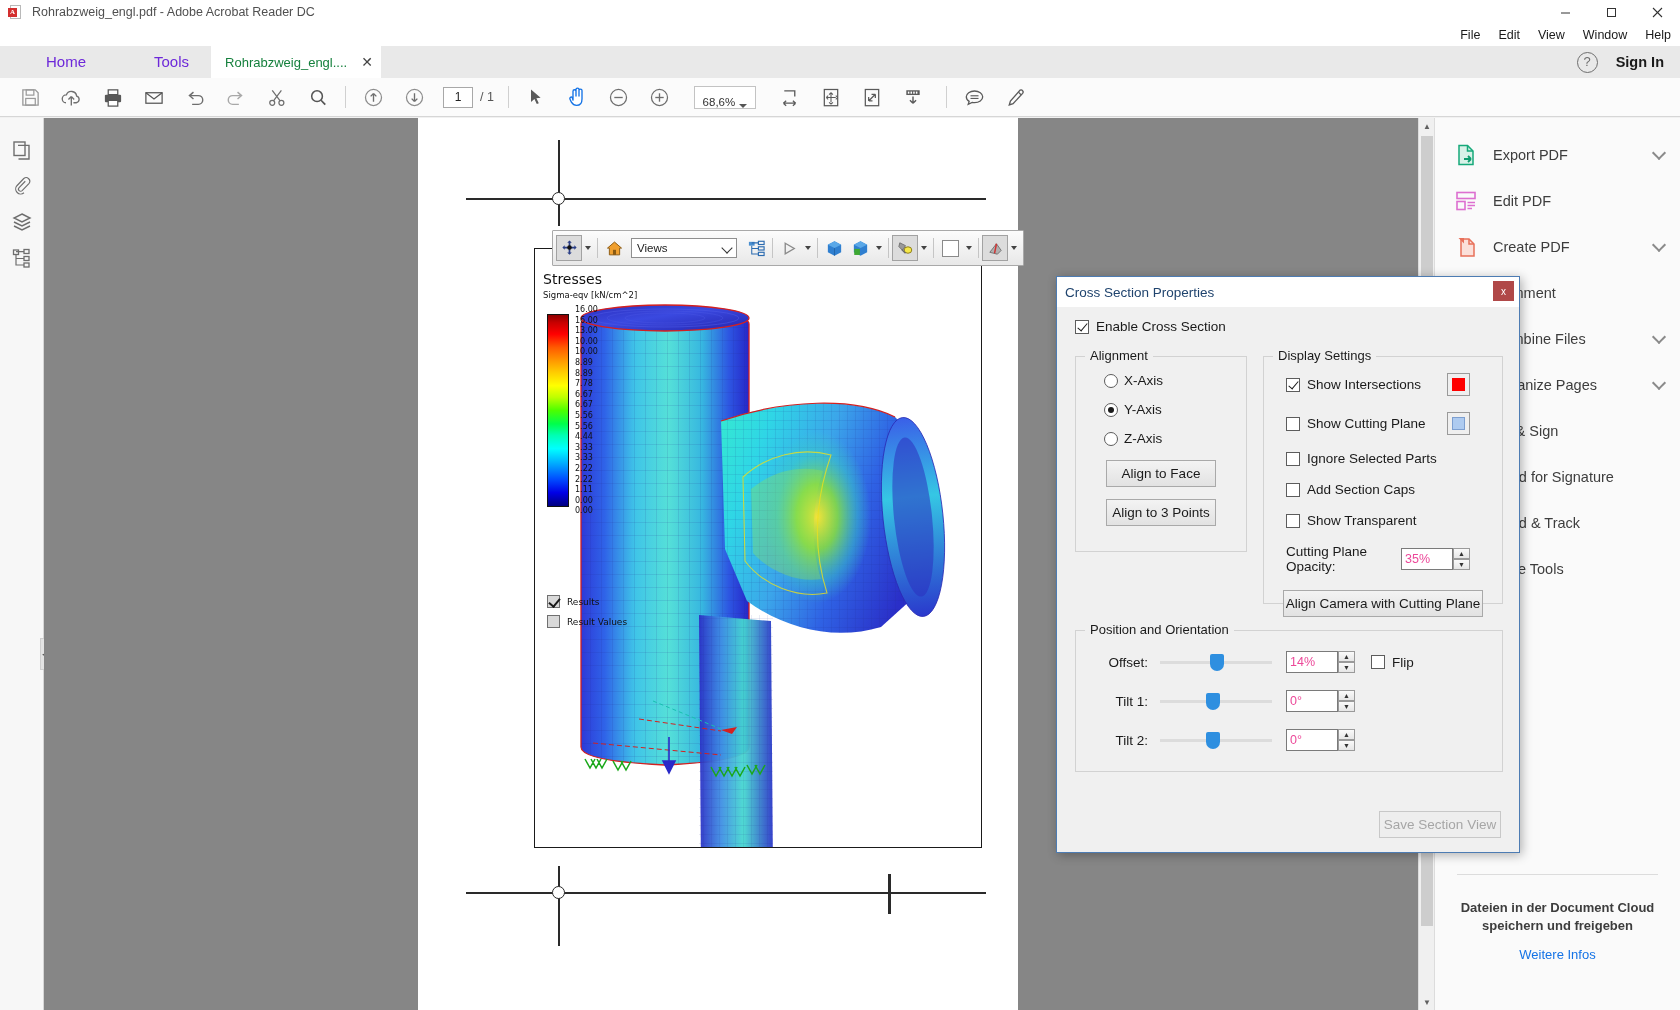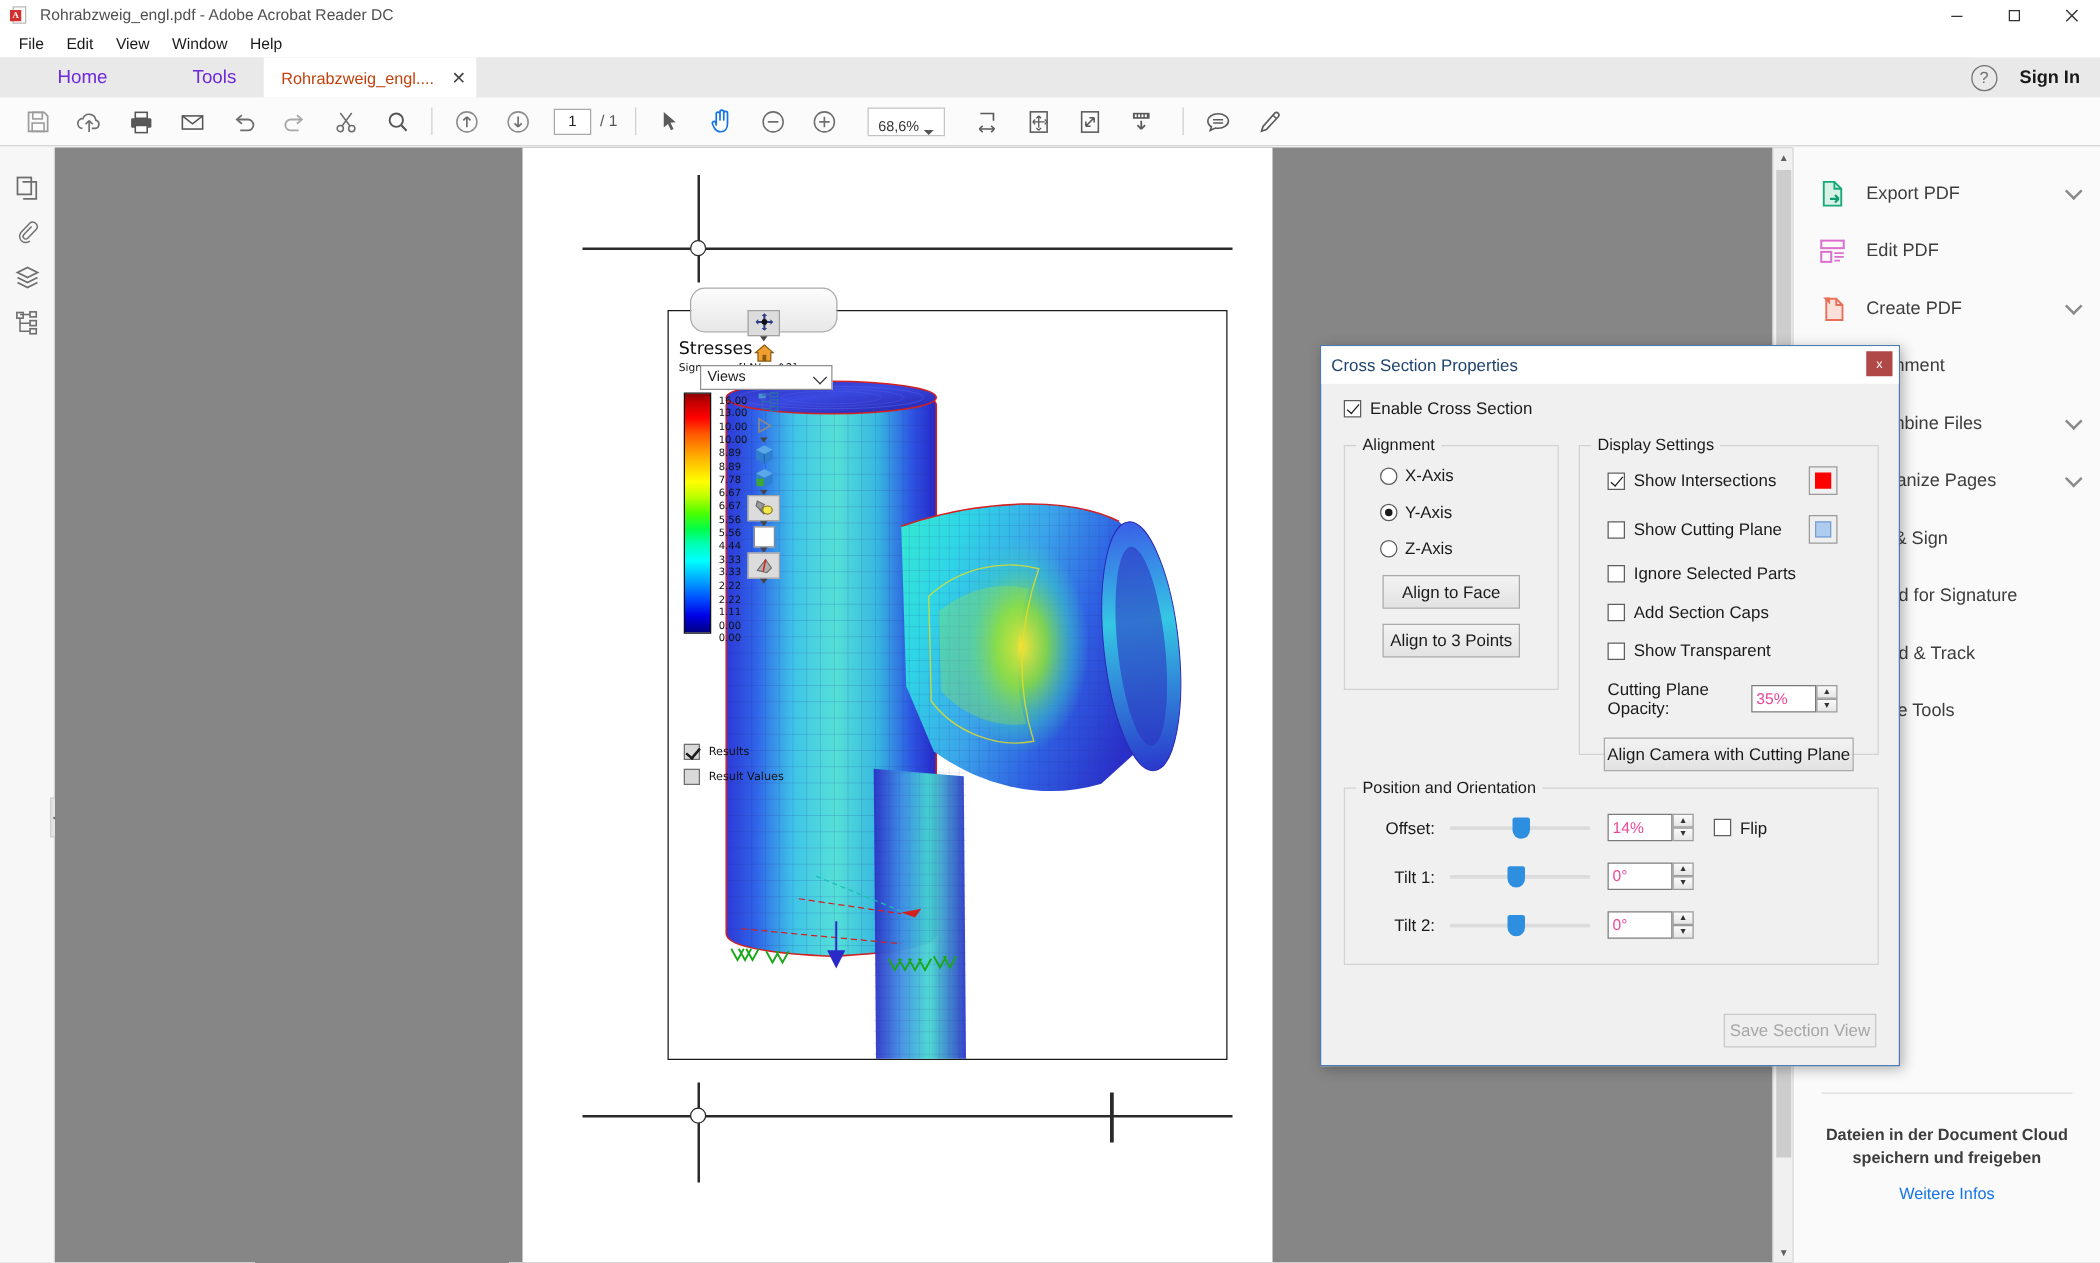--- a/index.html
+++ b/index.html
@@ -32,21 +32,21 @@
     margin-left:8px; font-size:12.5px; color:#505050;
   }
   .winbtns { margin-left:auto; display:flex; height:24px; }
   .winbtn { width:46px; height:24px; display:flex; align-items:center; justify-content:center;
             color:#333; font-size:12px; }
   .winbtn svg { display:block; }
 
   
   .menubar {
     position:absolute; left:0; top:24px; width:1680px; height:22px;
-    background:#ffffff; display:flex; align-items:center; padding-left:6px;
+    background:#ffffff; display:flex; align-items:center; padding-left:6px;justify-content:flex-end;
   }
   .menubar .mi {
     font-size:12.5px; color:#1a1a1a; padding:2px 9px; cursor:default;
   }
 
   
   .tabstrip {
     position:absolute; left:0; top:46px; width:1680px; height:32px;
     background:#e9e9e9; display:flex; align-items:flex-end;
   }
@@ -55,21 +55,21 @@
   }
   .tabstrip .tbl {
     font-size:15px; color:#6d28d9; padding:0 22px; line-height:32px;
     cursor:default;
     margin-left:24px;
   }
   .doctab {
     display:flex; align-items:center; height:32px; background:#ffffff;
     padding:0 8px 0 14px; min-width:160px; position:relative;
   }
-  .doctab .dt-label { font-size:13px; color:#c2410c; margin-right:14px; }
+  .doctab .dt-label { font-size:13px; color:#15803d; margin-right:14px; }
   .doctab .dt-close { font-size:14px; color:#444; cursor:pointer; line-height:1; }
   .tabstrip .tab-rest { flex:1; height:32px; background:#e9e9e9; }
   .helpsign { margin-left:auto; display:flex; align-items:center; height:32px; padding-right:16px; }
   .helpsign .qcircle {
     width:21px; height:21px; border-radius:50%; border:1.6px solid #6e6e6e;
     color:#6e6e6e; font-size:13px; text-align:center; line-height:18px; margin-right:18px;
   }
   .helpsign .signin { font-size:14.5px; color:#1a1a1a; font-weight:bold; }
 
   
@@ -126,21 +126,21 @@
   .modelbox {
     position:absolute; left:116px; top:130px; width:448px; height:600px;
     background:#ffffff; border:1px solid #1a1a1a;
   }
 
   
   .d3bar {
     position:absolute; left:0px; top:0px; height:30px;
     background:linear-gradient(#fcfcfc,#e8e8e8);
     border:1px solid #a9a9a9; display:flex; align-items:center;
-    padding:17px 3px; border-radius:12px;flex-direction:column;
+    padding:17px 3px; border-radius:1px;
   }
   .d3btn { height:26px; min-width:26px; display:flex; align-items:center;
            justify-content:center; padding:0 2px; }
   .d3btn.active { background:#dcdcdc; border:1px solid #a2a2a2; }
   .d3caret { width:0;height:0;border-left:3.5px solid transparent;
     border-right:3.5px solid transparent;border-top:4px solid #444; margin:0 3px; }
   .d3sep { width:1px;height:20px;background:#c5c5c5;margin:0 3px; }
   .viewsel {
     width:106px; height:20px; background:#fff; border:1px solid #8f8f8f;
     font-size:11.5px; color:#222; display:flex; align-items:center;

